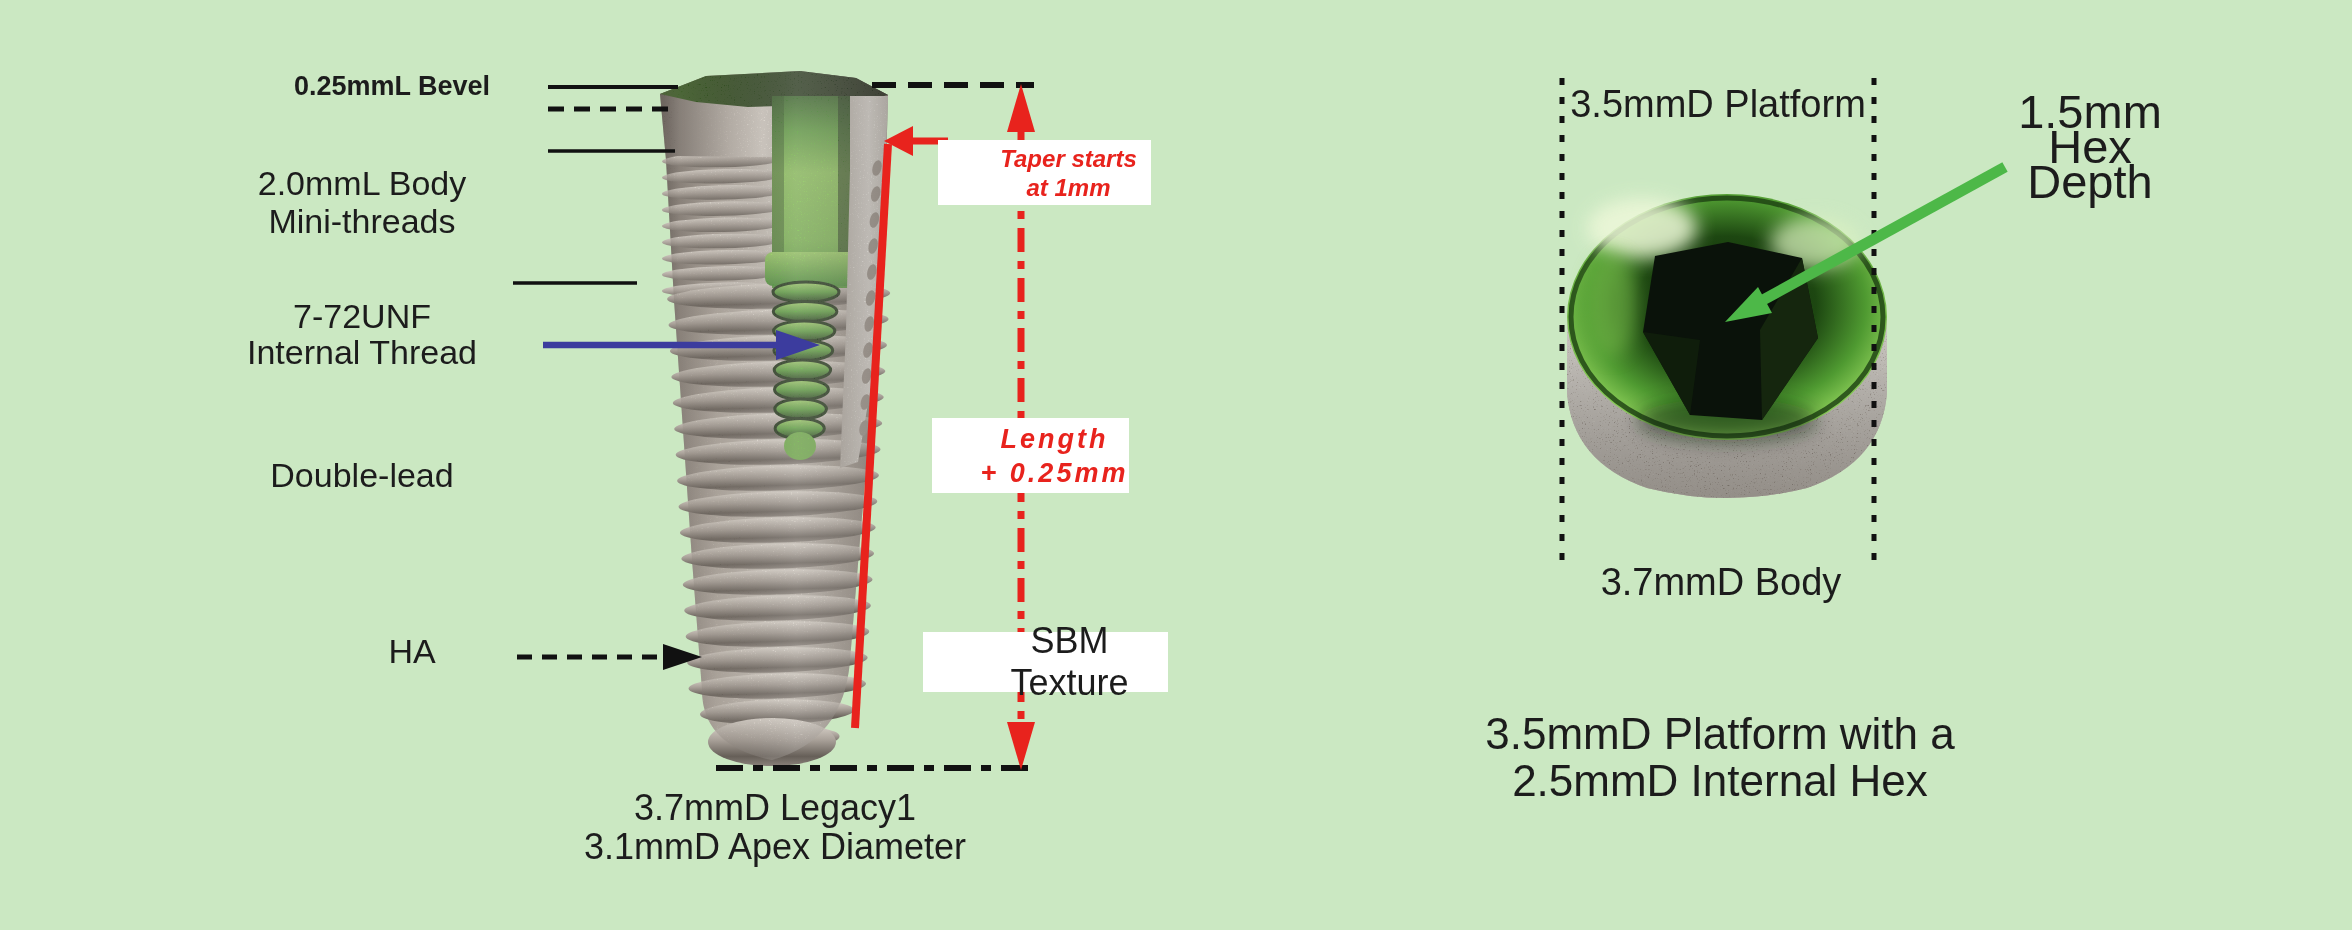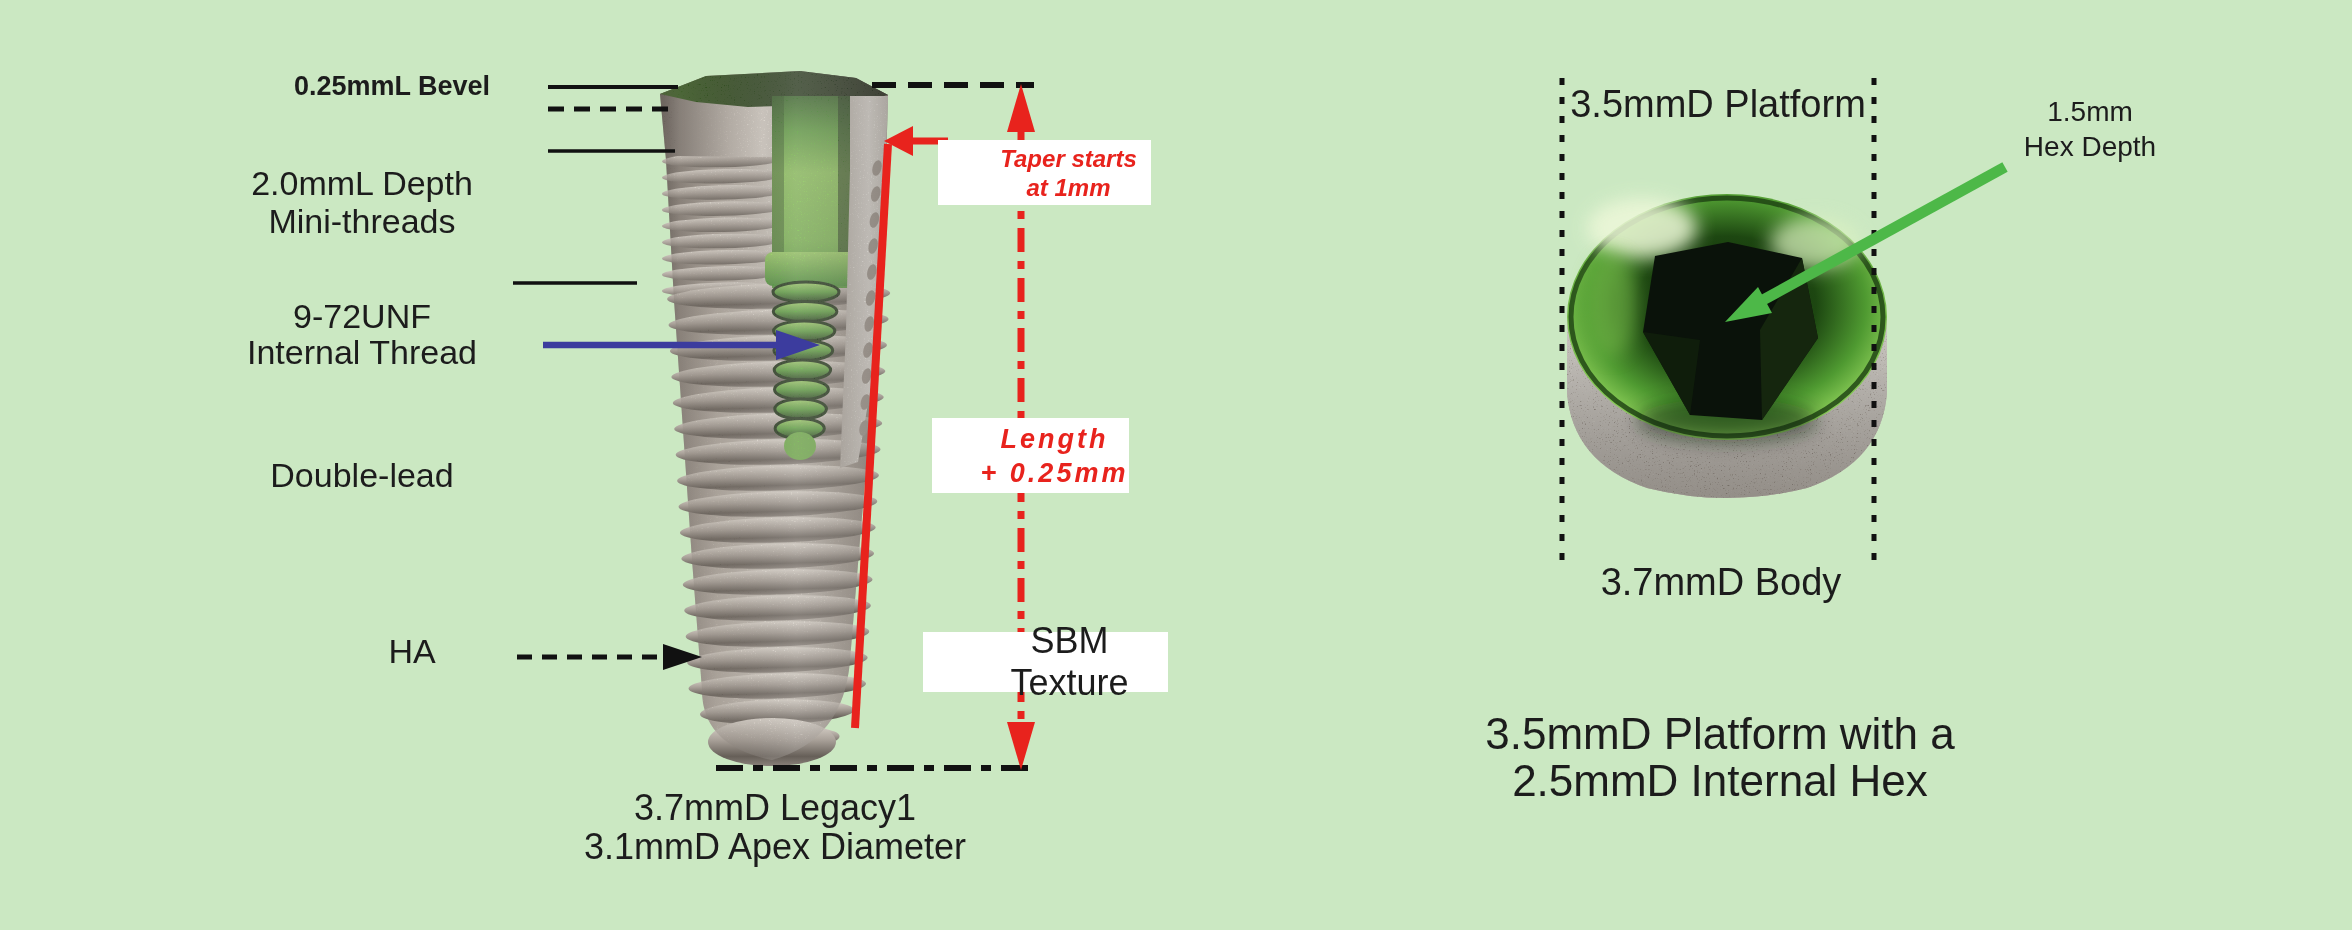--- a/index.html
+++ b/index.html
@@ -18,21 +18,21 @@
   #bevel-label{left:242px;top:70px;width:300px;font-size:27px;font-weight:bold;line-height:32px;}
   #zone-label{left:212px;top:164px;width:300px;font-size:34px;line-height:38px;}
   #internal-thread-label{left:212px;top:298px;width:300px;font-size:34px;line-height:36px;}
   #v-threads-label{left:212px;top:456px;width:300px;font-size:34px;line-height:38px;}
   #ha-label{left:312px;top:633px;width:200px;font-size:34px;line-height:36px;}
   #left-caption{left:525px;top:788px;width:500px;font-size:36px;line-height:39px;}
   #taper-note{left:938px;top:140px;width:165px;height:65px;font-size:24px;line-height:29px;}
   #length-note{left:932px;top:418px;width:149px;height:75px;font-size:27px;line-height:34px;letter-spacing:3px;}
   #sbm-note{left:923px;top:632px;width:197px;height:60px;font-size:36px;text-align:center;}
   #platform-label{left:1568px;top:83px;width:300px;font-size:38px;}
-  #hex-depth-label{left:1990px;top:94px;width:200px;font-size:28px;line-height:35px;}
+  #hex-depth-label{left:1990px;top:94px;width:200px;font-size:47px;line-height:35px;}
   #body-label{left:1571px;top:561px;width:300px;font-size:38px;}
   #right-caption{left:1470px;top:710px;width:500px;font-size:44px;line-height:47px;}
 </style>
 </head>
 <body>
 
 <svg id="scene" width="2352" height="930" viewBox="0 0 2352 930">
   <defs>
     <linearGradient id="gradMetal" x1="0" y1="0" x2="1" y2="0">
       <stop offset="0" stop-color="#6e665f"></stop>
@@ -260,26 +260,26 @@
     <g>
       <line x1="2005" y1="167" x2="1763" y2="300" stroke="#4db848" stroke-width="11"></line>
       <polygon points="1725,322 1758,287 1772,313" fill="#4db848" stroke="none"></polygon>
     </g>
   </g>
 </svg>
 
 <div class="lbl r" id="bevel-label">0.25mmL Bevel</div>
 
 <div class="lbl r" id="zone-label">
-  <div>2.0mmL Depth</div>
+  <div>2.0mmL Body</div>
   <div>Mini-threads</div>
 </div>
 
 <div class="lbl r" id="internal-thread-label">
-  <div>9-72UNF</div>
+  <div>7-72UNF</div>
   <div>Internal Thread</div>
 </div>
 
 <div class="lbl r" id="v-threads-label">
   <div>Double-lead</div>
 </div>
 
 <div class="lbl r" id="ha-label">HA</div>
 
 <div class="lbl c" id="left-caption">

